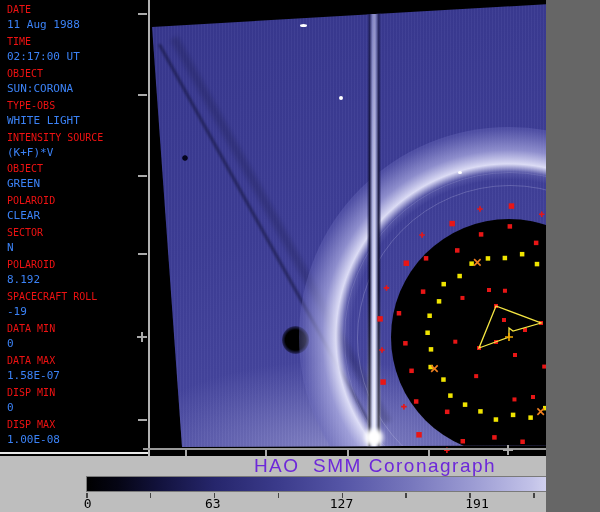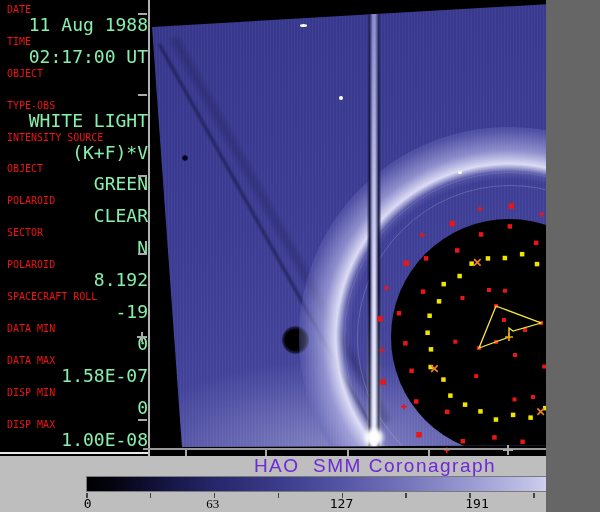--- a/index.html
+++ b/index.html
@@ -3,21 +3,21 @@
 <meta charset="utf-8">
 <style>
   html,body{margin:0;padding:0;background:#666;}
   #page{position:relative;width:546px;height:512px;background:#bebebe;overflow:hidden;
         font-family:"DejaVu Sans Mono",monospace;}
   
   #sidebar{position:absolute;left:0;top:0;width:148px;height:456px;background:#000;}
   #sidebar-fields{position:absolute;left:7px;top:4px;right:0;}
   .sb-field{height:31.9px;overflow:visible;}
   .sb-label{font-size:10px;line-height:11px;color:#ee1212;letter-spacing:0;white-space:pre;}
-  .sb-value{font-size:18px;line-height:15px;color:#86efac;margin-top:2px;white-space:pre;text-align:right;}
+  .sb-value{font-size:11px;line-height:15px;color:#3b82f6;margin-top:2px;white-space:pre;}
   #sidebar-bottom-line{position:absolute;left:0;top:452px;width:148px;height:2px;background:#e8e8e8;}
   #frame-divider{position:absolute;left:148px;top:0;width:2px;height:450px;background:#b2b2b2;}
   #frame-bottom-line{position:absolute;left:143px;top:448px;width:457px;height:1.5px;background:#9a9a9a;}
   .tick{position:absolute;background:#aaa;}
   .plus{position:absolute;width:10px;height:10px;}
   .plus::before{content:'';position:absolute;left:0;top:4px;width:10px;height:2px;background:#aaa;}
   .plus::after{content:'';position:absolute;left:4px;top:0;width:2px;height:10px;background:#aaa;}
   
   #image-area{position:absolute;left:150px;top:0;width:450px;height:456px;background:#000;overflow:hidden;}
   #coronagraph-image{position:absolute;inset:0;
@@ -78,20 +78,21 @@
         <div class="sb-field">
           <div class="sb-label">DATE</div>
           <div class="sb-value">11 Aug 1988</div>
         </div>
         <div class="sb-field">
           <div class="sb-label">TIME</div>
           <div class="sb-value">02:17:00 UT</div>
         </div>
         <div class="sb-field">
           <div class="sb-label">OBJECT</div>
+          <div class="sb-value">SUN:CORONA</div>
         </div>
         <div class="sb-field">
           <div class="sb-label">TYPE-OBS</div>
           <div class="sb-value">WHITE LIGHT</div>
         </div>
         <div class="sb-field">
           <div class="sb-label">INTENSITY SOURCE</div>
           <div class="sb-value">(K+F)*V</div>
         </div>
         <div class="sb-field">
@@ -270,21 +271,21 @@
   <div class="cb-tick" style="left: 86px;"></div>
       <div class="cb-tick" style="left: 149.875px;"></div>
       <div class="cb-tick" style="left: 213.75px;"></div>
       <div class="cb-tick" style="left: 277.625px;"></div>
       <div class="cb-tick" style="left: 341.5px;"></div>
       <div class="cb-tick" style="left: 405.375px;"></div>
       <div class="cb-tick" style="left: 469.25px;"></div>
       <div class="cb-tick" style="left: 533.125px;"></div>
       <div class="cb-tick" style="left: 597px;"></div>
       <div class="cb-label" style="left: 86px; transform: translateX(-30%);">0</div>
-      <div class="cb-label" style="left: 212.741px; transform: translateX(-50%); font-family: Liberation Serif, serif;">63</div>
+      <div class="cb-label" style="left: 212.741px; transform: translateX(-50%);">63</div>
       <div class="cb-label" style="left: 341.494px; transform: translateX(-50%);">127</div>
       <div class="cb-label" style="left: 477px; transform: translateX(-50%);">191</div>
       <div class="cb-label" style="left: 599px; transform: translateX(-88%);">255</div>
     </div>
 
 <div class="tick" style="left: 138px; top: 13px; width: 9px; height: 2px;"></div>
     <div class="tick" style="left: 138px; top: 94px; width: 9px; height: 2px;"></div>
     <div class="tick" style="left: 138px; top: 175px; width: 9px; height: 2px;"></div>
     <div class="tick" style="left: 138px; top: 253px; width: 9px; height: 2px;"></div>
     <div class="tick" style="left: 138px; top: 419px; width: 9px; height: 2px;"></div>

